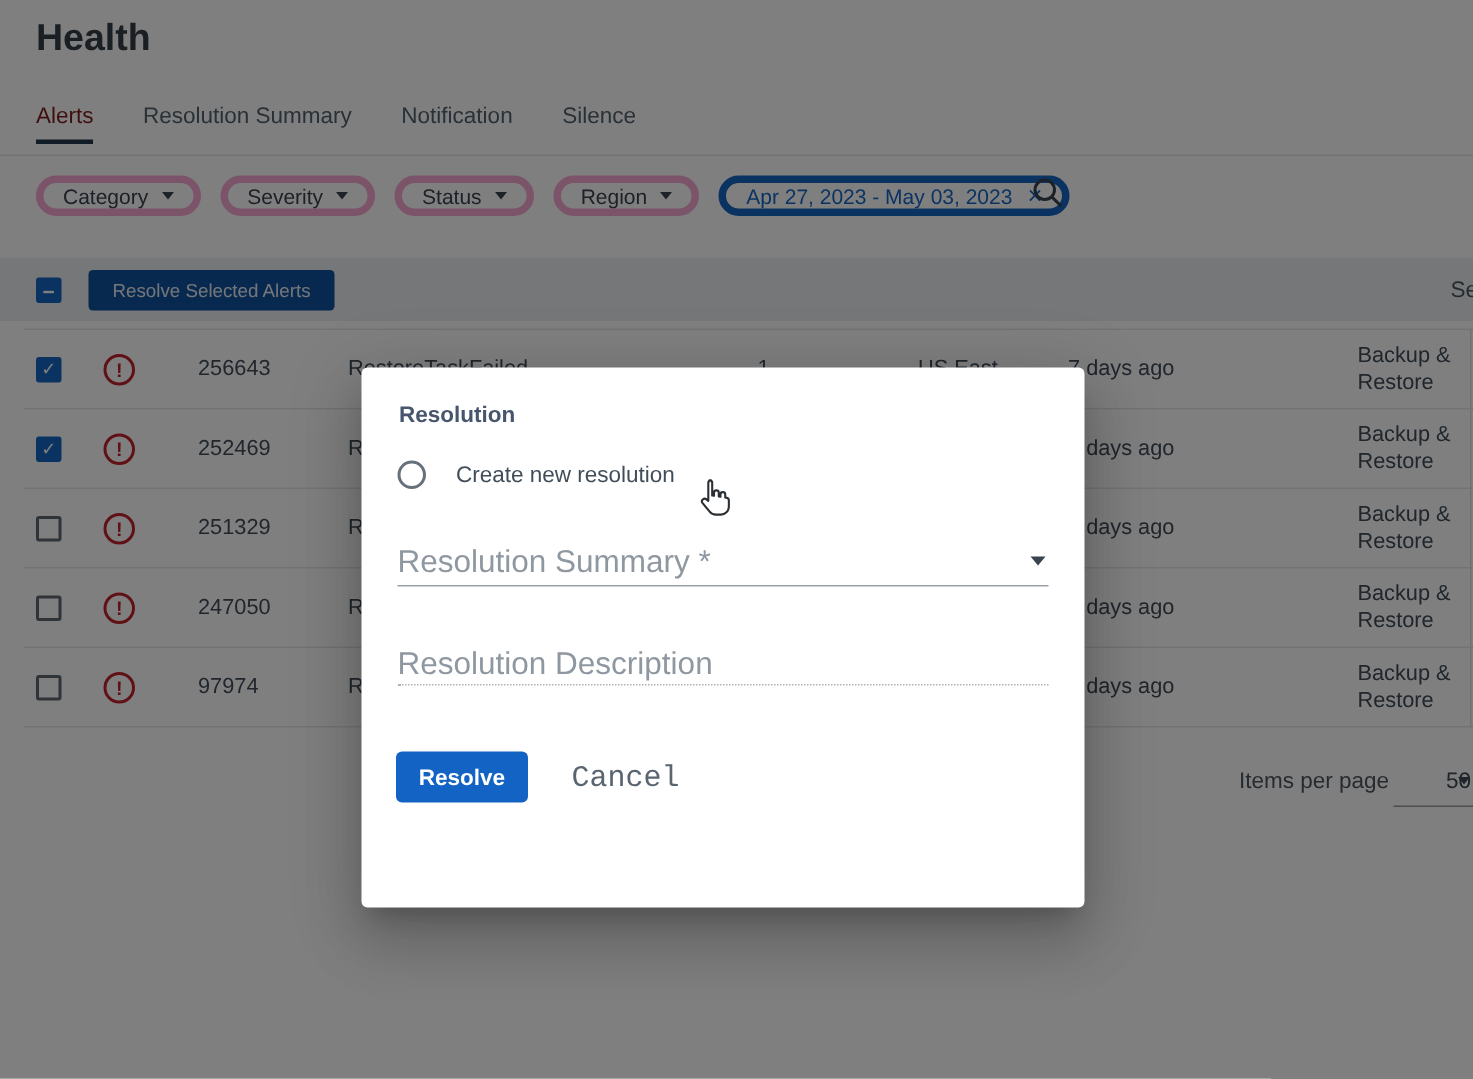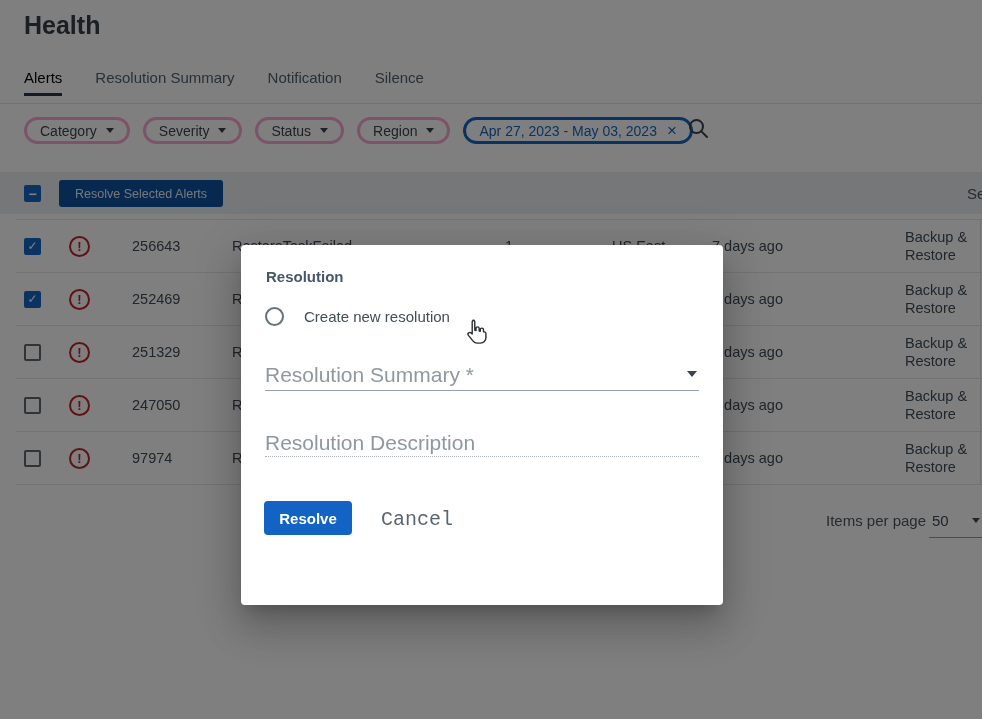--- a/index.html
+++ b/index.html
@@ -11,27 +11,27 @@
   *{box-sizing:border-box;margin:0;padding:0}
   html,body{width:982px;height:719px}
   body{
     position:relative;overflow:hidden;background:#fff;
     font-family:"Liberation Sans",sans-serif;color:#414d59;
   }
   
   .page-title{position:absolute;left:24px;top:11px;font-size:25px;font-weight:700;color:#353e48}
   .tabs{position:absolute;left:24px;top:60px;display:flex;gap:33px}
   .tab{position:relative;height:36px;padding-top:9px;font-size:15px;color:#53626f;cursor:pointer;white-space:nowrap}
-  .tab.active{color:#000000}
+  .tab.active{color:#7f1d1d}
   .tab.active::after{content:"";position:absolute;left:0;right:0;bottom:0;height:3px;background:#23384d}
   .tabs-divider{position:absolute;left:0;top:103px;width:982px;height:1px;background:#e3e5e7}
 
   .filters{position:absolute;left:24px;top:117px;display:flex;gap:13px;align-items:center}
   .chip{display:inline-flex;align-items:center;gap:9px;height:27px;padding:0 13px;
-    border:3px solid #f9a8d4;border-radius:14px;font-size:14px;color:#3a4450;cursor:pointer;white-space:nowrap}
+    border:5px solid #f9a8d4;border-radius:14px;font-size:14px;color:#3a4450;cursor:pointer;white-space:nowrap}
   .caret{width:0;height:0;display:inline-block;border-left:4.5px solid transparent;border-right:4.5px solid transparent;border-top:5px solid #3a4450}
   .chip.date{border-color:var(--accent);color:var(--accent)}
   .chip .close{font-size:17px;line-height:1;margin-left:1px}
   .search-btn{position:absolute;left:686px;top:116px;width:24px;height:24px;cursor:pointer}
 
   .toolbar{position:absolute;left:0;top:172px;width:982px;height:42px;background:#eceff1}
   .checkbox{display:inline-flex;width:17px;height:17px;border:2px solid #5f6973;border-radius:2px;background:#fff;
     align-items:center;justify-content:center;color:#fff;font-size:12px;line-height:1;cursor:pointer;flex:none}
   .checkbox.checked,.checkbox.indeterminate{background:var(--accent);border-color:var(--accent)}
   .checkbox.indeterminate{font-weight:700;font-size:14px}
@@ -44,21 +44,21 @@
   .row{position:relative;height:53px;border-bottom:1px solid #e4e6e8}
   .cell{position:absolute;top:0;height:100%;display:flex;align-items:center;font-size:14.5px;color:#414d59;white-space:nowrap}
   .c-check{left:8px}.c-sev{left:53px}.c-id{left:116px}.c-name{left:216px}.c-count{left:489px}
   .c-region{left:596px}.c-time{left:696px}
   .c-service{left:889px;width:75px;white-space:normal;line-height:18px}
   .vline{position:absolute;left:964px;top:0;bottom:0;width:1px;background:#e0e2e4;z-index:1}
   .sev{display:inline-flex;width:21px;height:21px;border:2px solid var(--red);border-radius:50%;
     color:var(--red);font-weight:700;font-size:13px;align-items:center;justify-content:center}
 
   .ipp-label{position:absolute;left:826px;top:512px;font-size:15px;color:#4c5661}
-  .ipp-value{position:absolute;left:932px;top:512px;font-size:15px;color:#3f4a55;cursor:pointer}
+  .ipp-value{position:absolute;left:964px;top:512px;font-size:15px;color:#3f4a55;cursor:pointer}
   .ipp-underline{position:absolute;left:929px;top:537px;width:53px;height:1px;background:#949ca3}
   .ipp-caret{position:absolute;left:972px;top:518px;border-top-color:#3f4a55;cursor:pointer}
 
   
   .overlay{position:absolute;inset:0;background:rgba(0,0,0,0.5);z-index:10}
   .modal{position:absolute;left:241px;top:245px;width:482px;height:360px;background:#fff;border-radius:4px;z-index:20;
     box-shadow:0 11px 15px -7px rgba(0,0,0,.2),0 24px 38px 3px rgba(0,0,0,.14),0 9px 46px 8px rgba(0,0,0,.12)}
   .m-title{position:absolute;left:25px;top:23px;font-size:15px;font-weight:700;color:#47566c}
   .radio-group{position:absolute;left:24px;top:62px;display:flex;align-items:center;gap:15px}
   .opt{display:flex;align-items:center;gap:20px;font-size:15px;color:#414d59;cursor:pointer}

